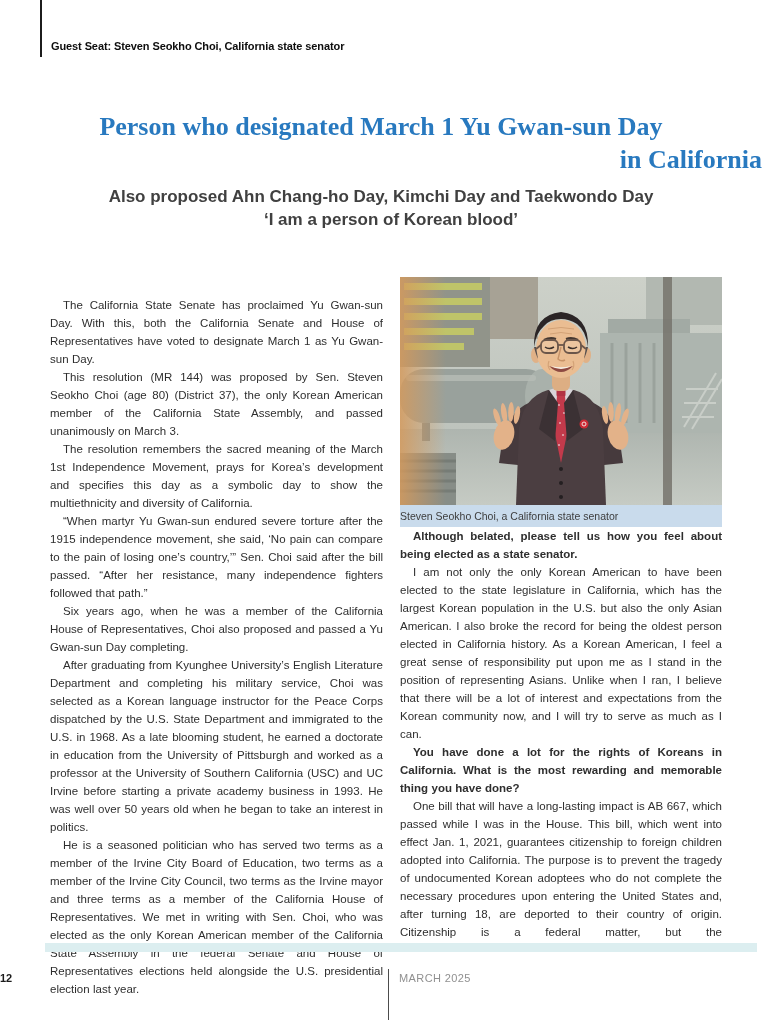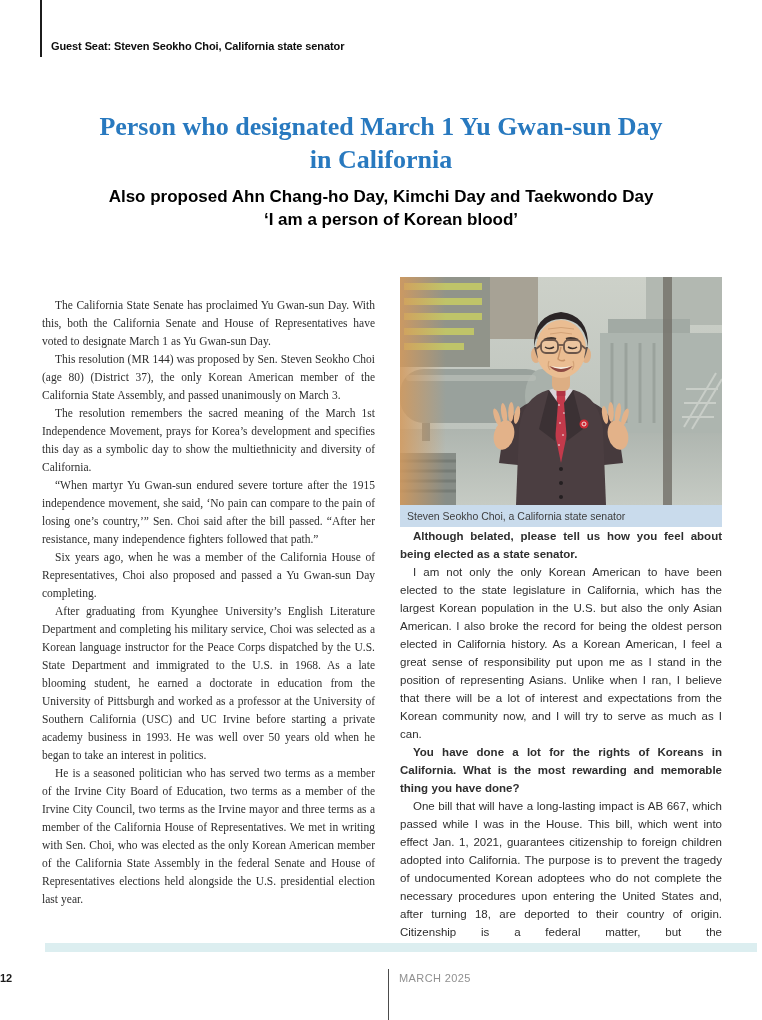--- a/index.html
+++ b/index.html
@@ -11,36 +11,36 @@
   .corner-rule { position:absolute; left:40px; top:0; width:2px; height:57px; background:#1c1c1c; }
   .kicker {
     position:absolute; left:51px; top:40px; font-size:11px; font-weight:bold;
     color:#0d0d0d; letter-spacing:-0.1px;
   }
   .title-block { position:absolute; top:110px; left:0; width:100%; text-align:center; }
   .main-title {
     font-family:"Liberation Serif", serif; font-weight:bold;
     font-size:26px; line-height:33px; color:#2879bf; margin:0;
   }
-  .subtitle { font-weight:bold; font-size:17px; line-height:23px; color:#000000; margin-top:9px; }
-
-  .col-left  { position:absolute; left:42px;  top:296px; width:333px;font-family:Liberation Serif, serif; }
+  .subtitle { font-weight:bold; font-size:17px; line-height:23px; color:#404040; margin-top:9px; }
+
+  .col-left  { position:absolute; left:50px;  top:296px; width:333px; }
   .col-right { position:absolute; left:400px; top:277px; width:322px; }
 
   .body-text p {
     margin:0; font-size:11.5px; line-height:18px; text-align:justify;
     text-indent:13px; color:#2e2e2e; word-spacing:0.2px;
   }
   .answer.cutoff { text-align-last:justify; }
 
   figure.photo-figure { margin:0; width:322px; }
   .photo { display:block; width:322px; height:228px; }
   .caption {
     height:22px; background:#c9dbec; font-size:10.5px; color:#3d3d3d;
-    line-height:22px; padding-left:7px; box-sizing:border-box;
+    line-height:22px; box-sizing:border-box;
     white-space:nowrap; overflow:hidden;
   }
   .question {
     font-size:13.5px; font-weight:bold; line-height:21.5px; color:#3389cc;
     text-align:justify; margin:0 0 3px 0;
   }
   .q1 { margin-top:29px; }
   .q2 { margin-top:13px; }
 
   .bottom-strip { position:absolute; left:45px; top:943px; width:712px; height:9px; background:#dceef0; }
@@ -54,21 +54,21 @@
 <body>
 
 <div class="page">
 
   <div class="corner-rule"></div>
   <div class="kicker">Guest Seat: Steven Seokho Choi, California state senator</div>
 
   <div class="title-block">
     <h1 class="main-title">
       <span style="display:block;">Person who designated March 1 Yu Gwan-sun Day</span>
-      <span style="display:block;">in California</span>
+      <span style="display:block;text-align:right;">in California</span>
     </h1>
     <div class="subtitle">
       <span style="display:block;">Also proposed Ahn Chang-ho Day, Kimchi Day and Taekwondo Day</span>
       <span style="display:block;margin-left:20px;">‘I am a person of Korean blood’</span>
     </div>
   </div>
 
   <div class="col-left body-text">
     <p>The California State Senate has proclaimed Yu Gwan-sun Day. With this, both the California Senate and House of Representatives have voted to designate March 1 as Yu Gwan-sun Day.</p>
     <p>This resolution (MR 144) was proposed by Sen. Steven Seokho Choi (age 80) (District 37), the only Korean American member of the California State Assembly, and passed unanimously on March 3.</p>

